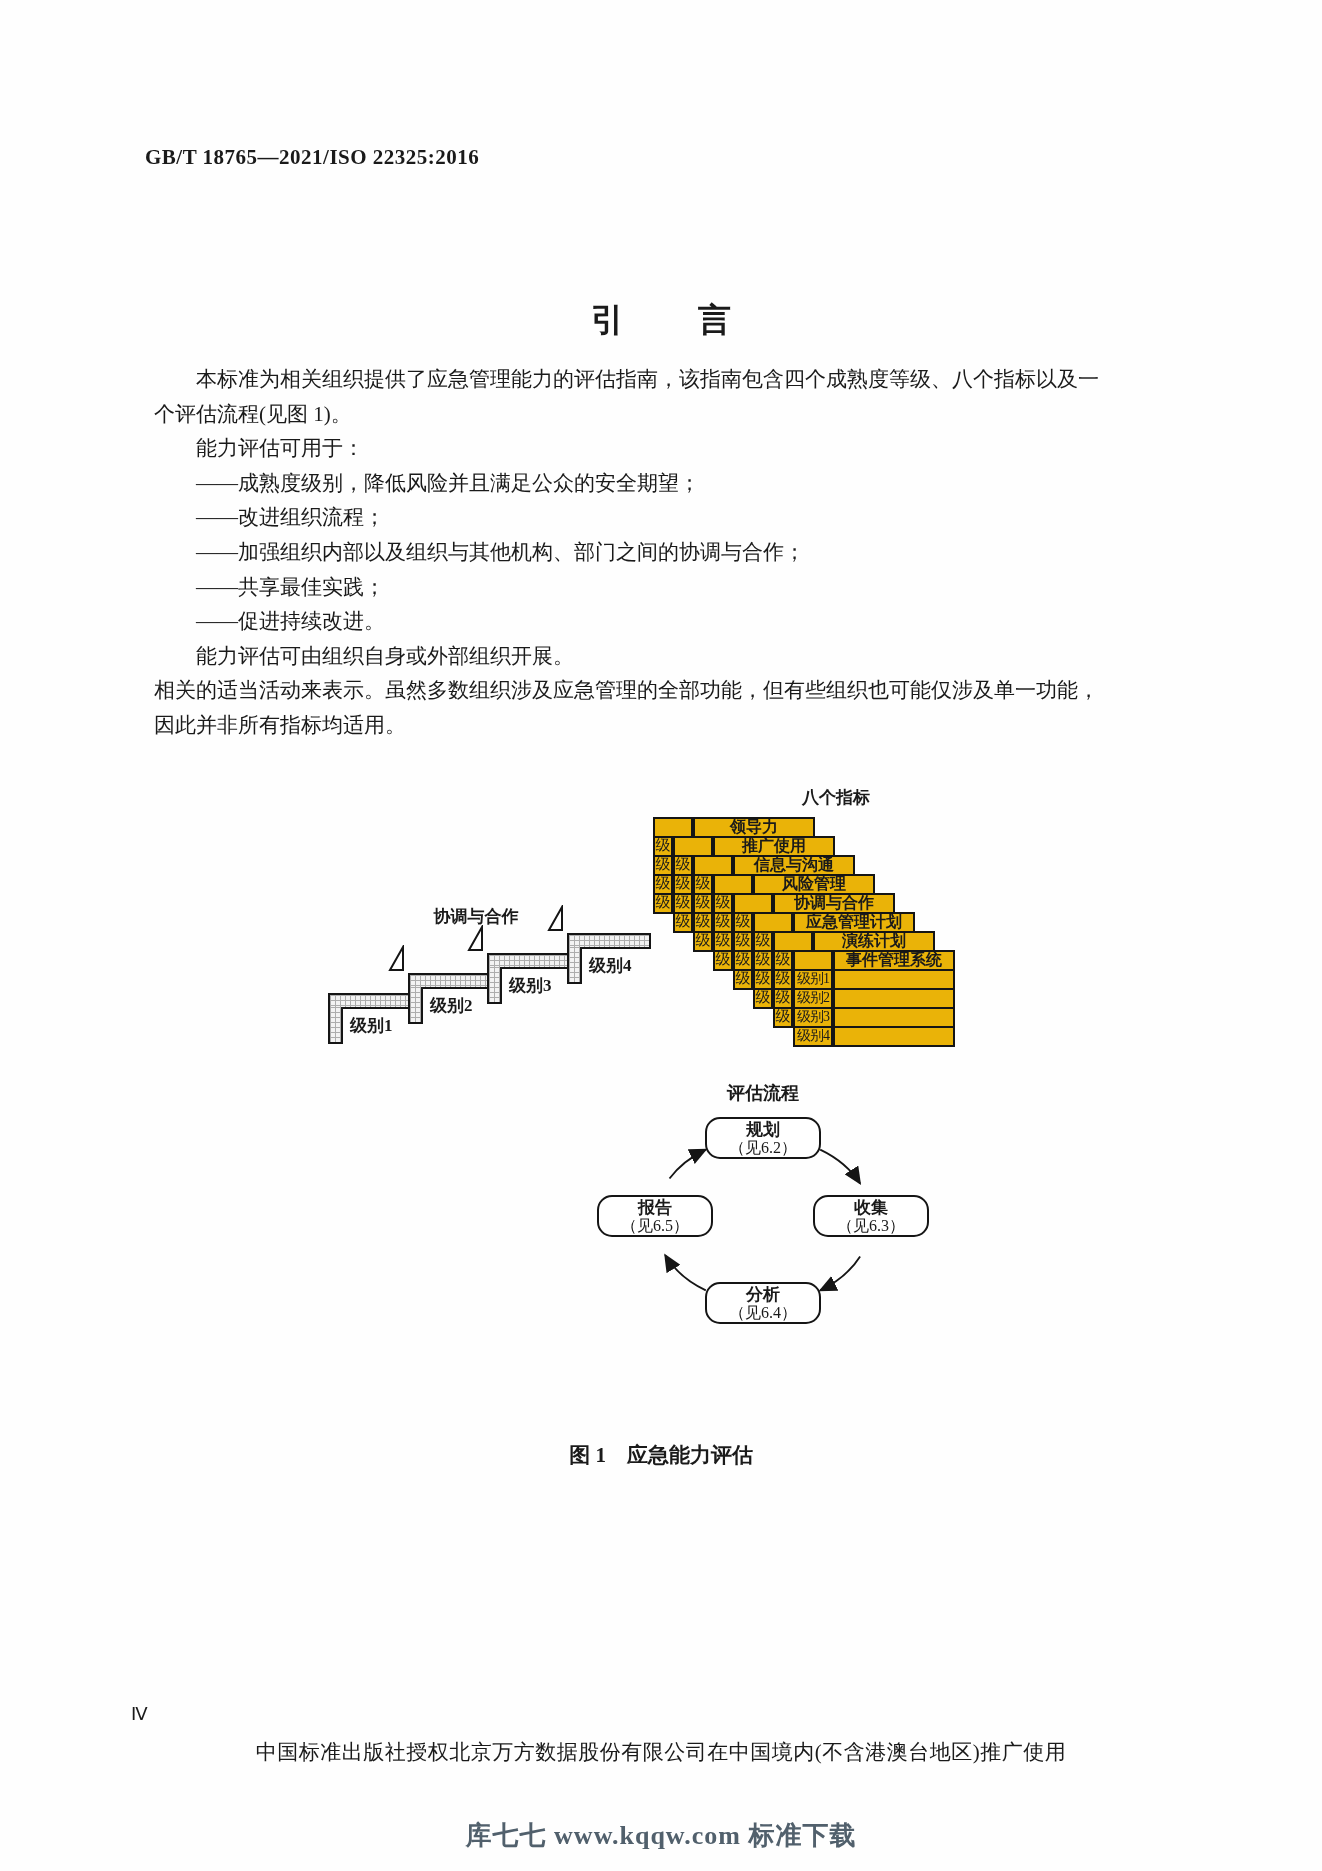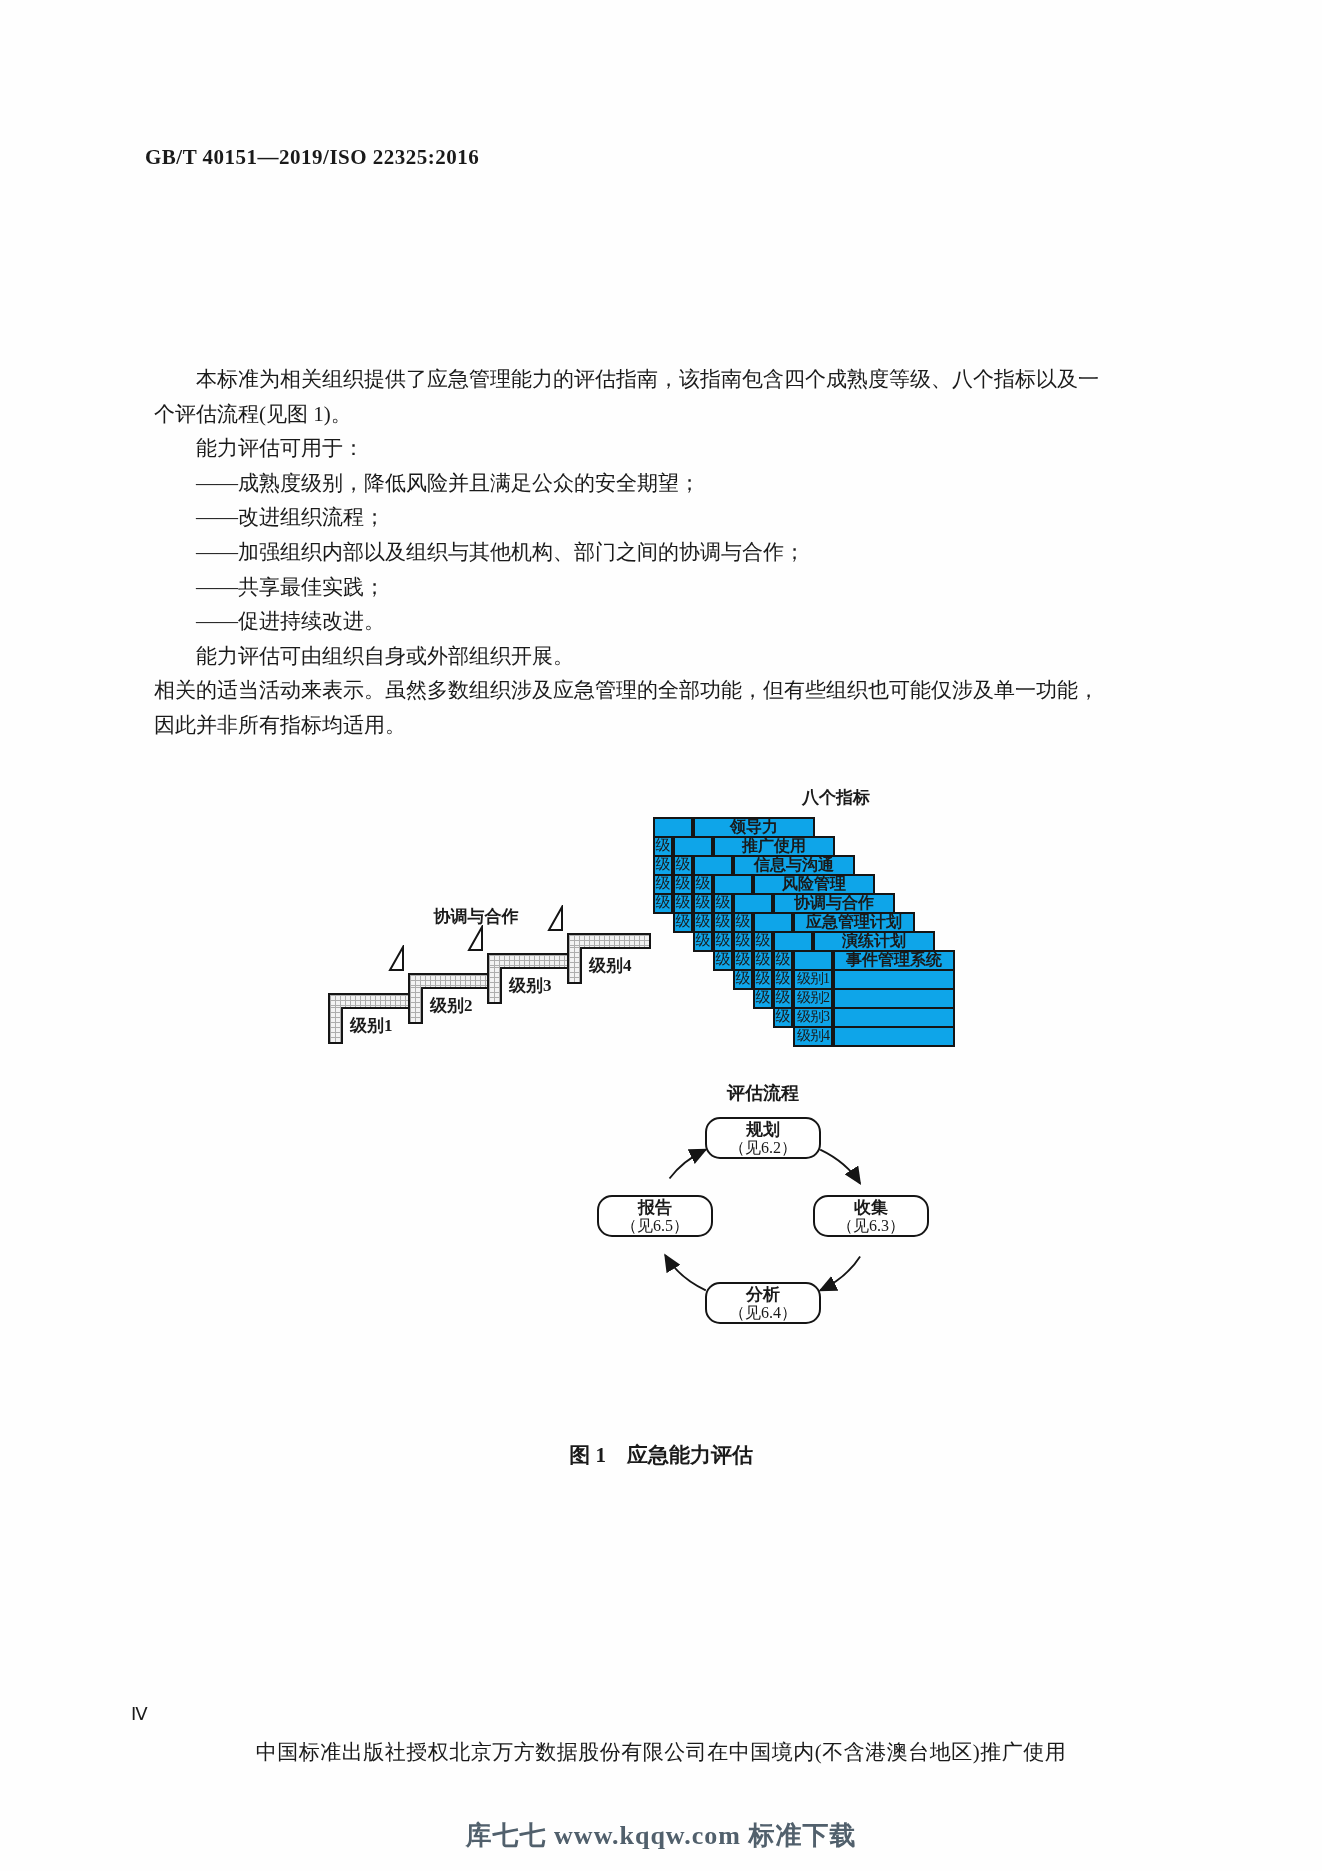--- a/index.html
+++ b/index.html
@@ -24,21 +24,21 @@
   }
   .body-text .tline{white-space:pre;}
   
   .layer{left:0;top:0;width:1322px;height:1871px;pointer-events:none;}
   .fig-label{
     font-size:17px;font-weight:700;white-space:nowrap;
     transform:translateX(-50%);
   }
   
   .cs-cell{
-    position:absolute;box-sizing:border-box;background:#0ea5e9;
+    position:absolute;box-sizing:border-box;background:#eab308;
     border:2px solid #151515;text-align:center;overflow:hidden;
     font-size:15px;line-height:15px;white-space:nowrap;
   }
   .cs-title{font-weight:600;font-size:16px;}
   .cs-levelrow{font-size:14px;letter-spacing:-1px;}
   
   .grid-bar{
     position:absolute;box-sizing:border-box;
     border:2px solid #151515;background-color:#f3f3f3;
     background-image:linear-gradient(#adadad 1px,transparent 1px),
@@ -61,22 +61,25 @@
     left:0;top:1818px;width:100%;text-align:center;
     font-size:26px;font-weight:600;color:#51606c;letter-spacing:1px;
   }
   svg text{font-family:"Liberation Serif",serif;}
 </style>
 </head>
 <body>
 
 <div class="page">
 
-  <div class="abs doc-header">GB/T 40151—2019/ISO 22325:2016</div>
-
+  <div class="abs doc-header">GB/T 18765—2021/ISO 22325:2016</div>
+
+  <div class="abs doc-title">
+    <span>引</span><span class="gap">言</span>
+  </div>
 
   <div class="abs body-text" id="body-text">
       <div class="tline">　　本标准为相关组织提供了应急管理能力的评估指南，该指南包含四个成熟度等级、八个指标以及一</div>
       <div class="tline">个评估流程(见图 1)。</div>
       <div class="tline">　　能力评估可用于：</div>
       <div class="tline">　　——成熟度级别，降低风险并且满足公众的安全期望；</div>
       <div class="tline">　　——改进组织流程；</div>
       <div class="tline">　　——加强组织内部以及组织与其他机构、部门之间的协调与合作；</div>
       <div class="tline">　　——共享最佳实践；</div>
       <div class="tline">　　——促进持续改进。</div>

